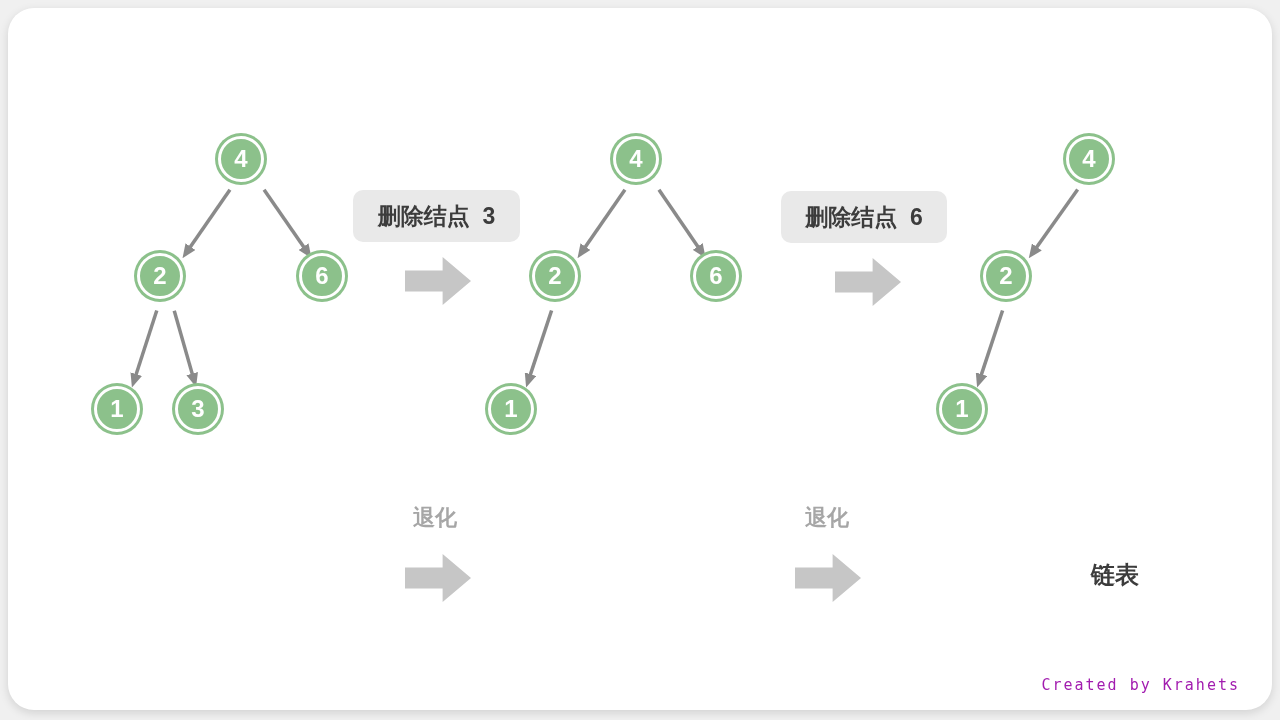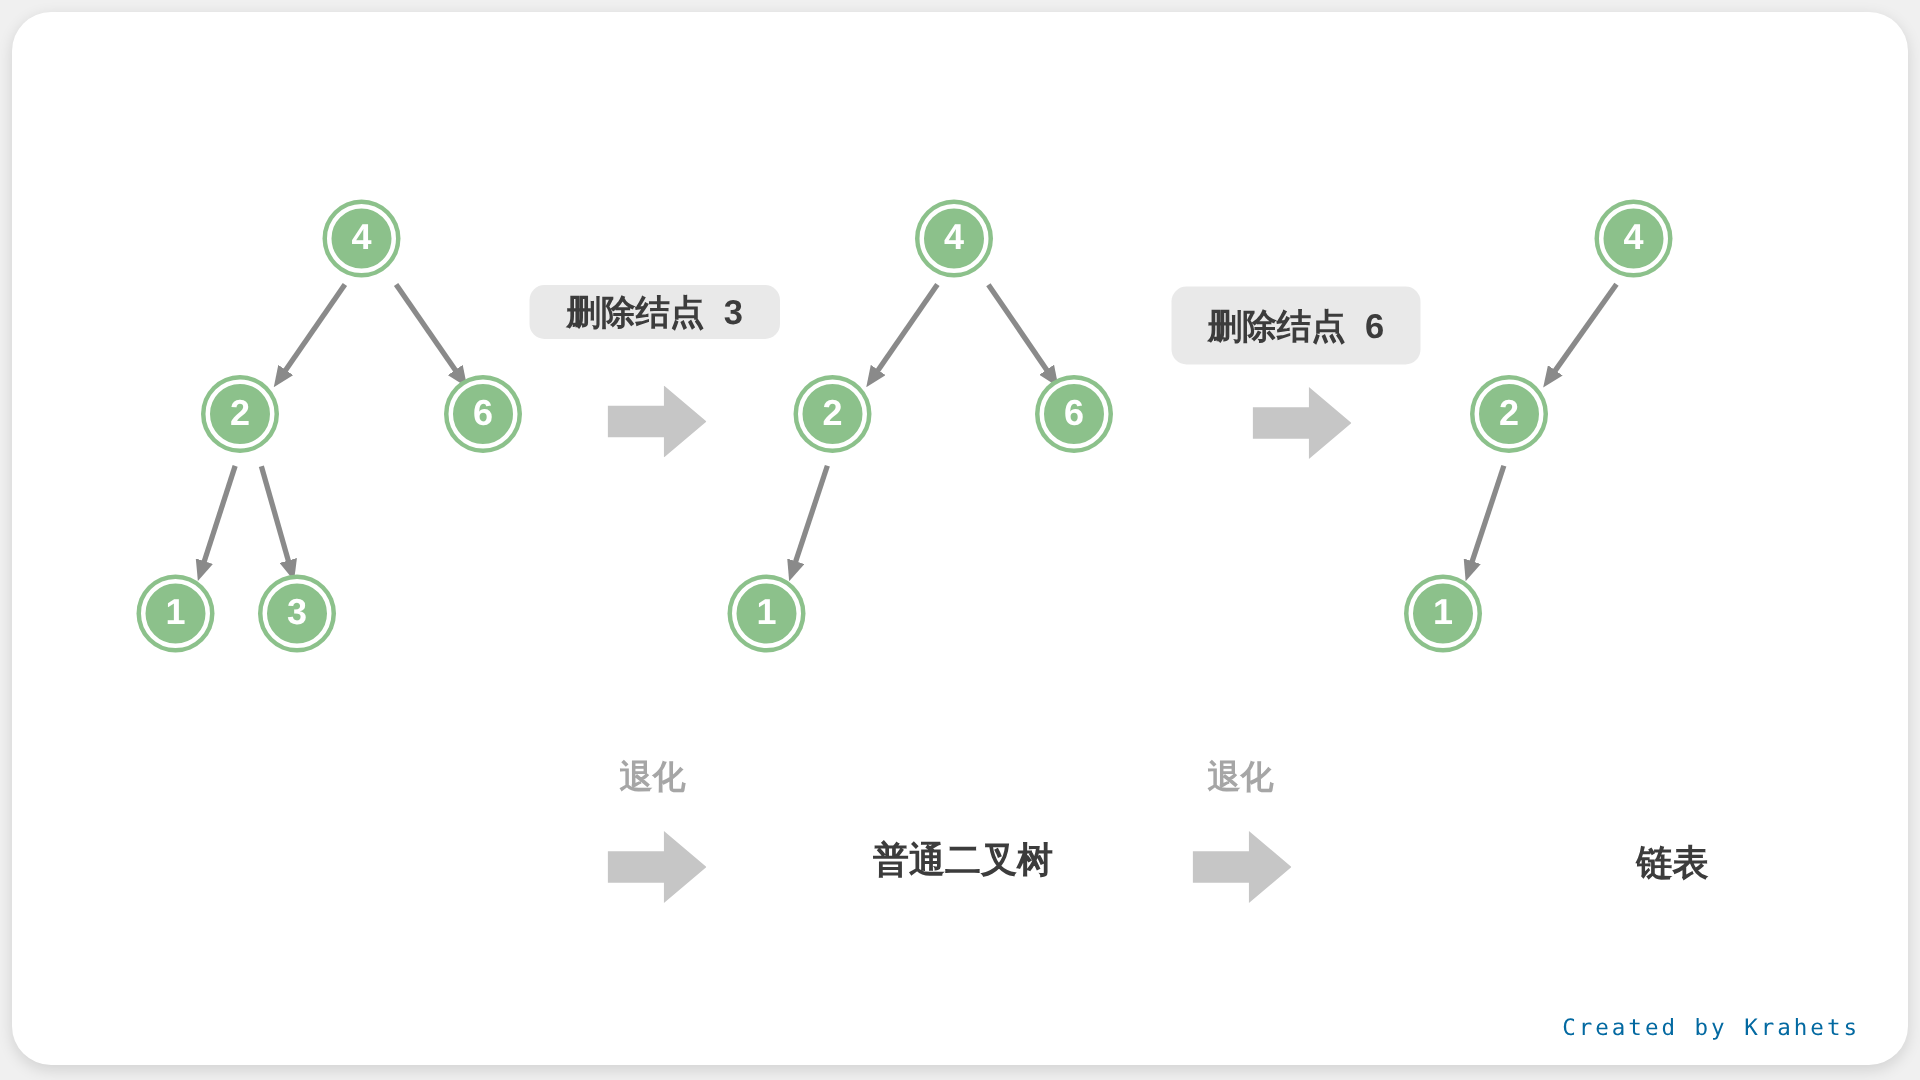--- a/index.html
+++ b/index.html
@@ -50,21 +50,21 @@
     background: #E9E9E9;
     border-radius: 10px;
     display: flex;
     align-items: center;
     justify-content: center;
     font-size: 23px;
     font-weight: bold;
     color: #3C3C3C;
     white-space: pre;
   }
-  .label-box-1 { left: 353px; top: 190px; width: 167px; height: 36px; }
+  .label-box-1 { left: 353px; top: 190px; width: 167px; height: 52px; }
   .label-box-2 { left: 781px; top: 191px; width: 166px; height: 52px; text-align: right; }
   .block-arrow {
     position: absolute;
     width: 66px; height: 48px;
     background: #C6C6C6;
     clip-path: polygon(0% 28%, 57% 28%, 57% 0%, 100% 50%, 57% 100%, 57% 72%, 0% 72%);
   }
   .block-arrow-top-1 { left: 405px; top: 257px; }
   .block-arrow-top-2 { left: 835px; top: 258px; }
   .block-arrow-bottom-1 { left: 405px; top: 554px; }
@@ -89,21 +89,21 @@
   }
   .stage-1 { left: 248px; top: 573px; }
   .stage-2 { left: 642px; top: 573px; }
   .stage-3 { left: 1115px; top: 575px; }
   .watermark {
     position: absolute;
     right: 40px; bottom: 26px;
     font-family: "DejaVu Sans Mono", "Liberation Mono", monospace;
     font-size: 15px;
     letter-spacing: 2px;
-    color: #0369a1;
+    color: #a21caf;
     white-space: nowrap;
   }
 </style>
 </head>
 <body>
 
 <div class="canvas">
   <div class="card"></div>
 
   <svg id="edges-svg" xmlns="http://www.w3.org/2000/svg">
@@ -166,17 +166,16 @@
   <div class="label-box label-box-2">删除结点  6</div>
 
   <div class="block-arrow block-arrow-top-1"></div>
   <div class="block-arrow block-arrow-top-2"></div>
   <div class="block-arrow block-arrow-bottom-1"></div>
   <div class="block-arrow block-arrow-bottom-2"></div>
 
   <div class="degrade-label degrade-1">退化</div>
   <div class="degrade-label degrade-2">退化</div>
 
-  <div class="stage-label stage-2">普通二叉树</div>
   <div class="stage-label stage-3">链表</div>
 
   <div class="watermark">Created by Krahets</div>
 </div>
 
 </body></html>

